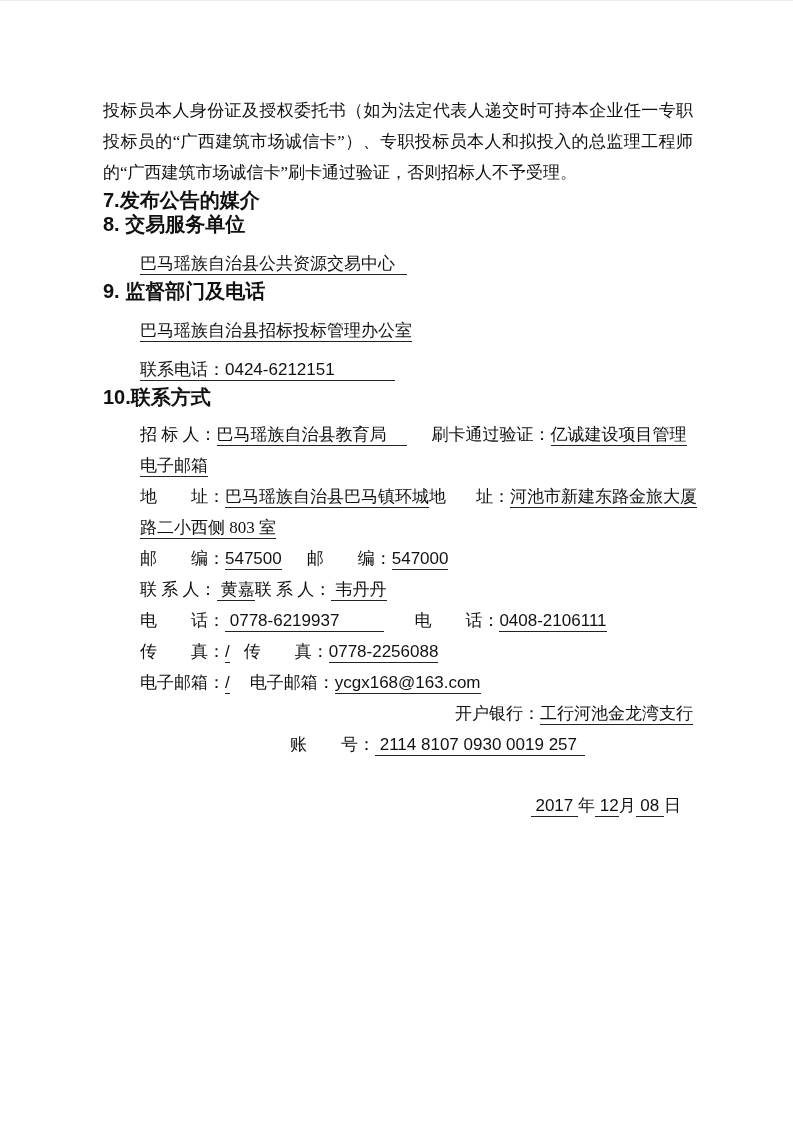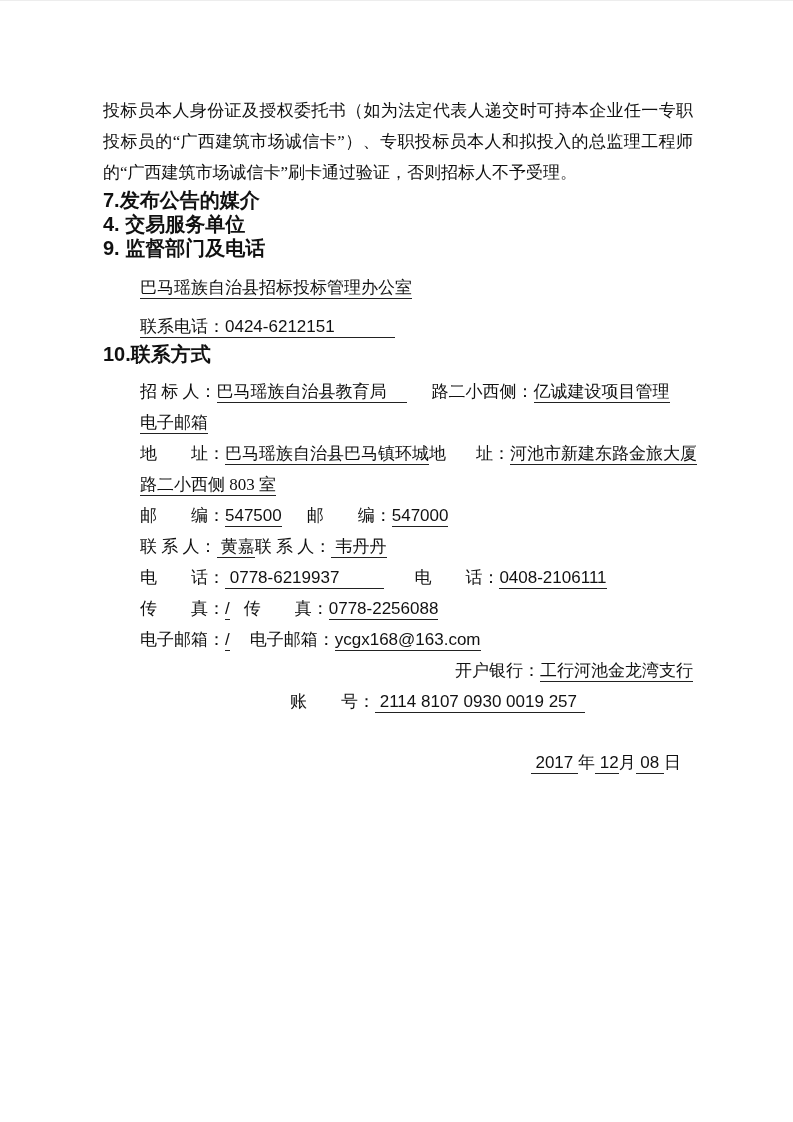--- a/index.html
+++ b/index.html
@@ -68,34 +68,37 @@
 </head>
 <body>
 
 <div class="page">
   <div class="content">
 
     <p class="par">投标员本人身份证及授权委托书（如为法定代表人递交时可持本企业任一专职投标员的“广西建筑市场诚信卡”）、专职投标员本人和拟投入的总监理工程师的“广西建筑市场诚信卡”刷卡通过验证，否则招标人不予受理。</p>
 
     <h2 class="hd mt16">7.发布公告的媒介</h2>
 
-    <h2 class="hd mt14">4. 交易服务单位</h2>
+    <h2 class="hd mt14">8. 交易服务单位</h2>
+    <div class="line ind mt12">
+      <span class="u pr12">巴马瑶族自治县公共资源交易中心</span>
+    </div>
 
     <h2 class="hd mt16">9. 监督部门及电话</h2>
     <div class="line ind mt12">
       <span class="u">巴马瑶族自治县招标投标管理办公室</span>
     </div>
     <div class="line ind mt8">
       <span class="u pr60"><span>联系电话：</span><span class="sans">0424-6212151</span></span>
     </div>
 
     <h2 class="hd mt14">10.联系方式</h2>
 
     <div class="line ind mt10">
-      <span>招 标 人：</span><span class="u pr20">巴马瑶族自治县教育局</span><span class="gap g25"></span><span>路二小西侧：</span><span class="u">亿诚建设项目管理</span>
+      <span>招 标 人：</span><span class="u pr20">巴马瑶族自治县教育局</span><span class="gap g25"></span><span>刷卡通过验证：</span><span class="u">亿诚建设项目管理</span>
     </div>
     <div class="line ind">
       <span class="u">电子邮箱</span>
     </div>
 
     <div class="line ind">
       <span>地　　址：</span><span class="u">巴马瑶族自治县巴马镇环城</span><span>地</span><span class="gap g30"></span><span>址：</span><span class="u">河池市新建东路金旅大厦</span>
     </div>
     <div class="line ind">
       <span class="u">路二小西侧 803 室</span>

